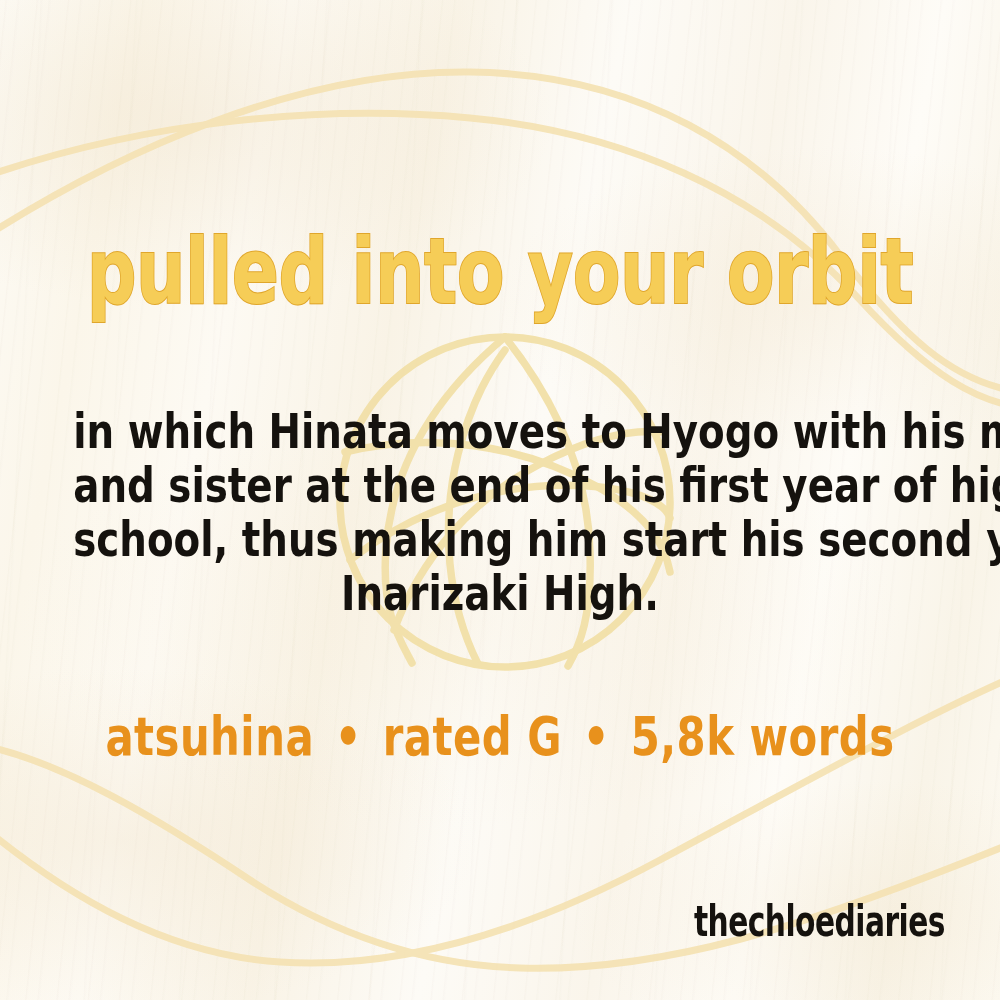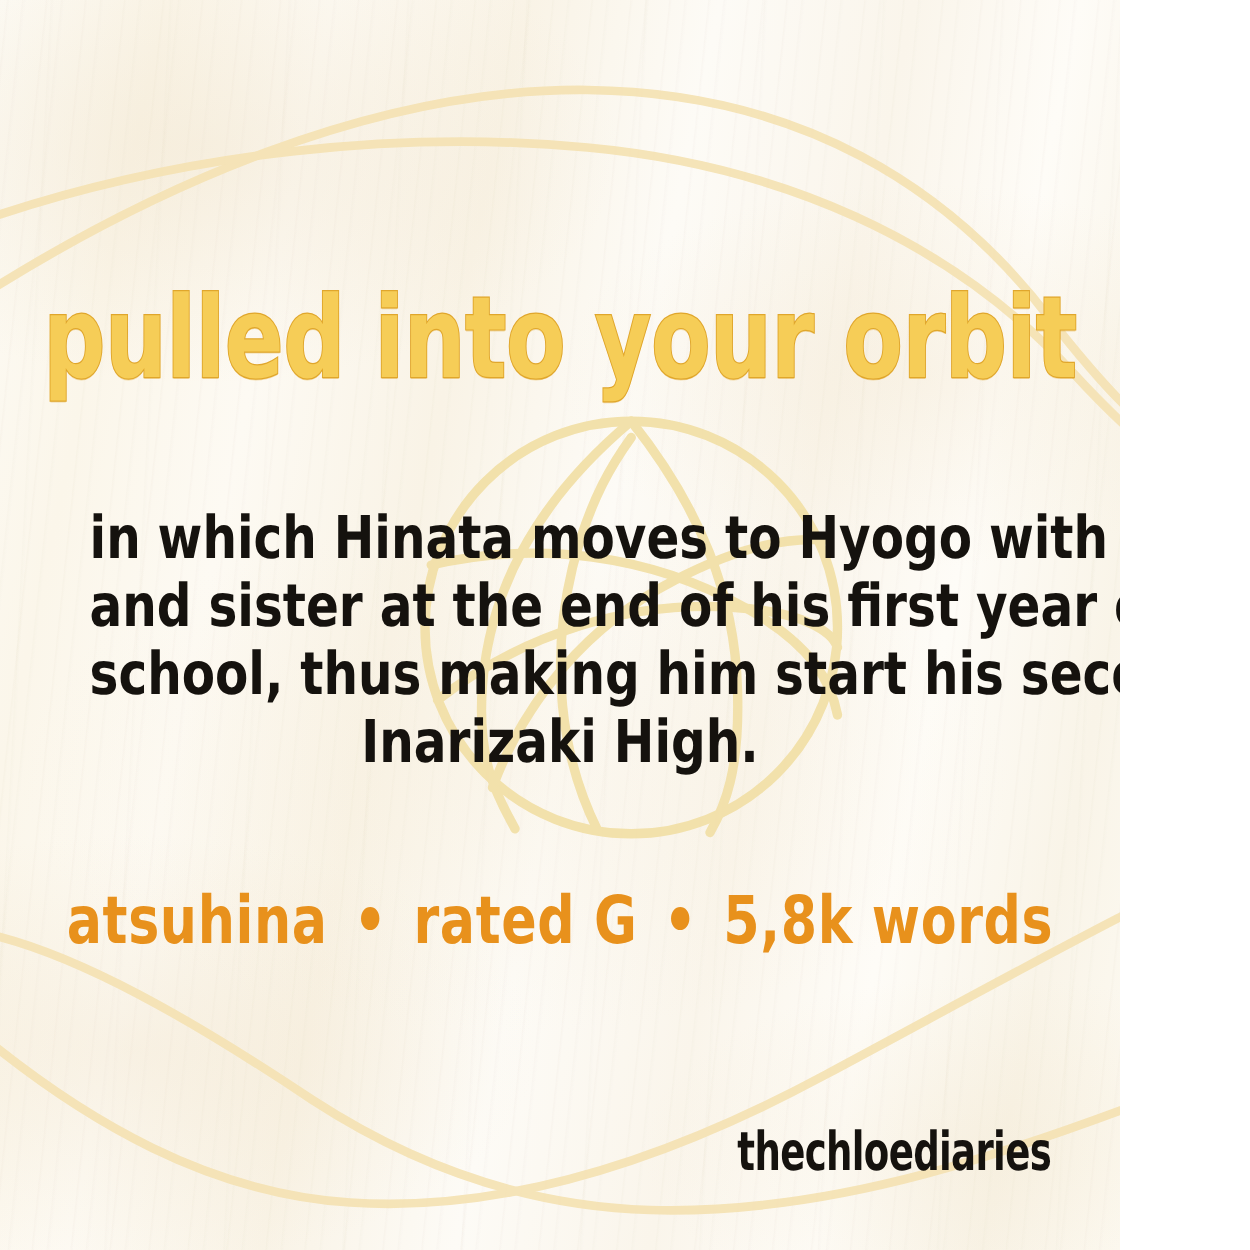--- a/index.html
+++ b/index.html
@@ -4,21 +4,21 @@
 <title>pulled into your orbit</title>
 <style>
   html, body {
     margin: 0;
     padding: 0;
     background: #ffffff;
   }
 
   #card {
     position: relative;
-    width: 896px;
+    width: 1000px;
     height: 1000px;
     overflow: hidden;
     background-color: #fcf8ef;
     font-family: "DejaVu Sans", sans-serif;
     user-select: none;
     text-decoration: underline;
   }
 
   
   .tex {

